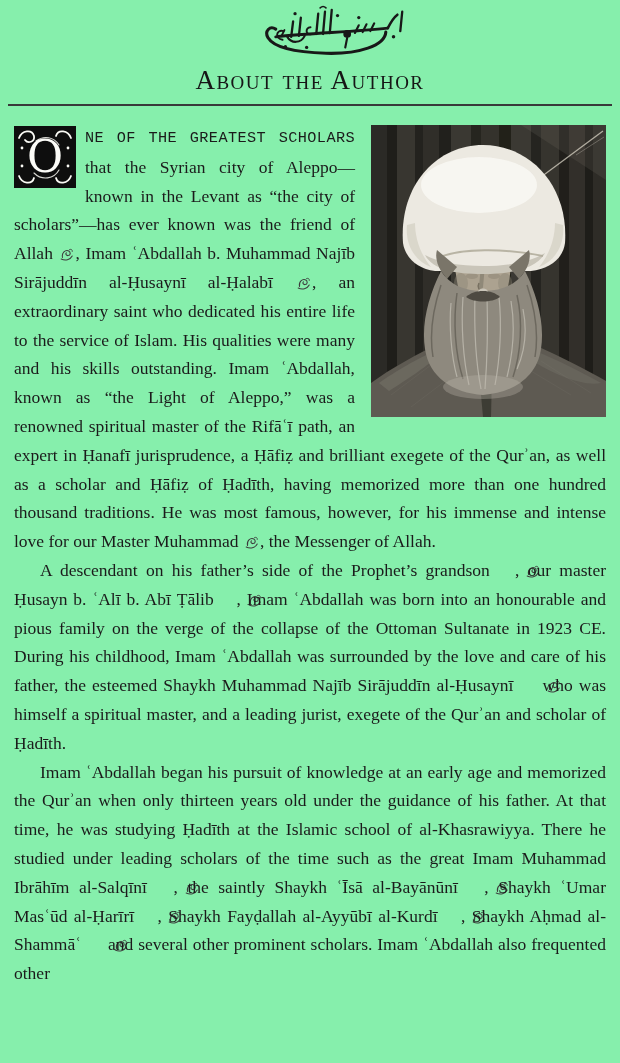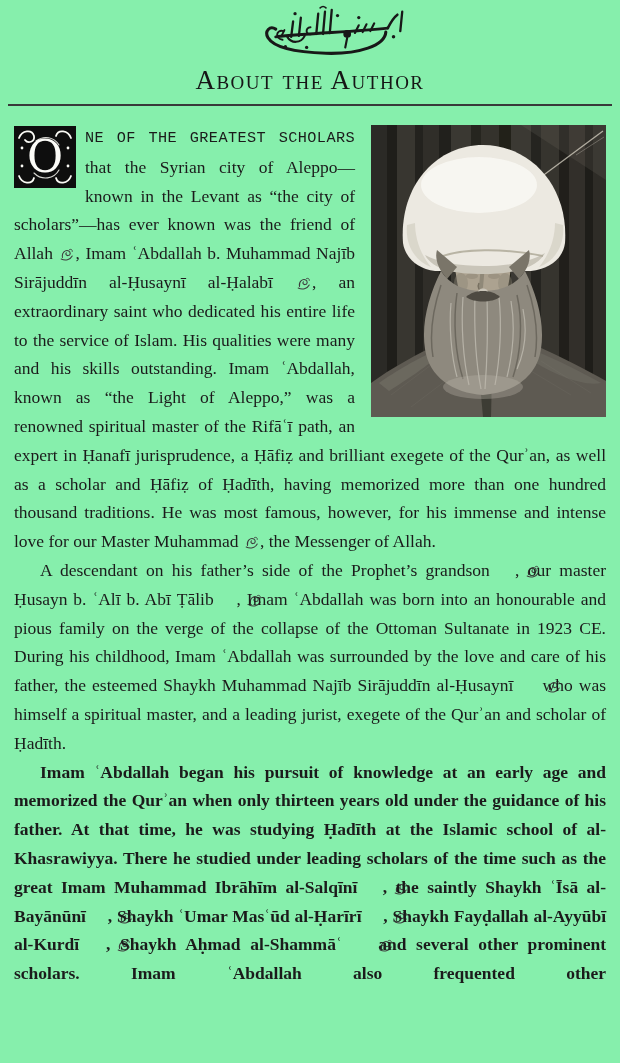--- a/index.html
+++ b/index.html
@@ -31,21 +31,21 @@
     margin:8px -6px 0 -6px;
   }
   .content{
     margin-top:16px;
     font-size:17.5px;
     line-height:28.8px;
     text-align:justify;
   }
   .content p{margin:0;text-indent:26px;}
   .content p.first{text-indent:0;}
-  .content p.last{text-align-last:justify;font-weight:bold;}
+  .content p.last{text-align-last:justify;}
   .photo{
     float:right;
     width:235px;height:292px;
     margin:3px 0 10px 16px;
   }
   .photo svg{display:block;}
   .dropcap{
     float:left;
     width:62px;height:62px;
     margin:4px 9px 0 0;

